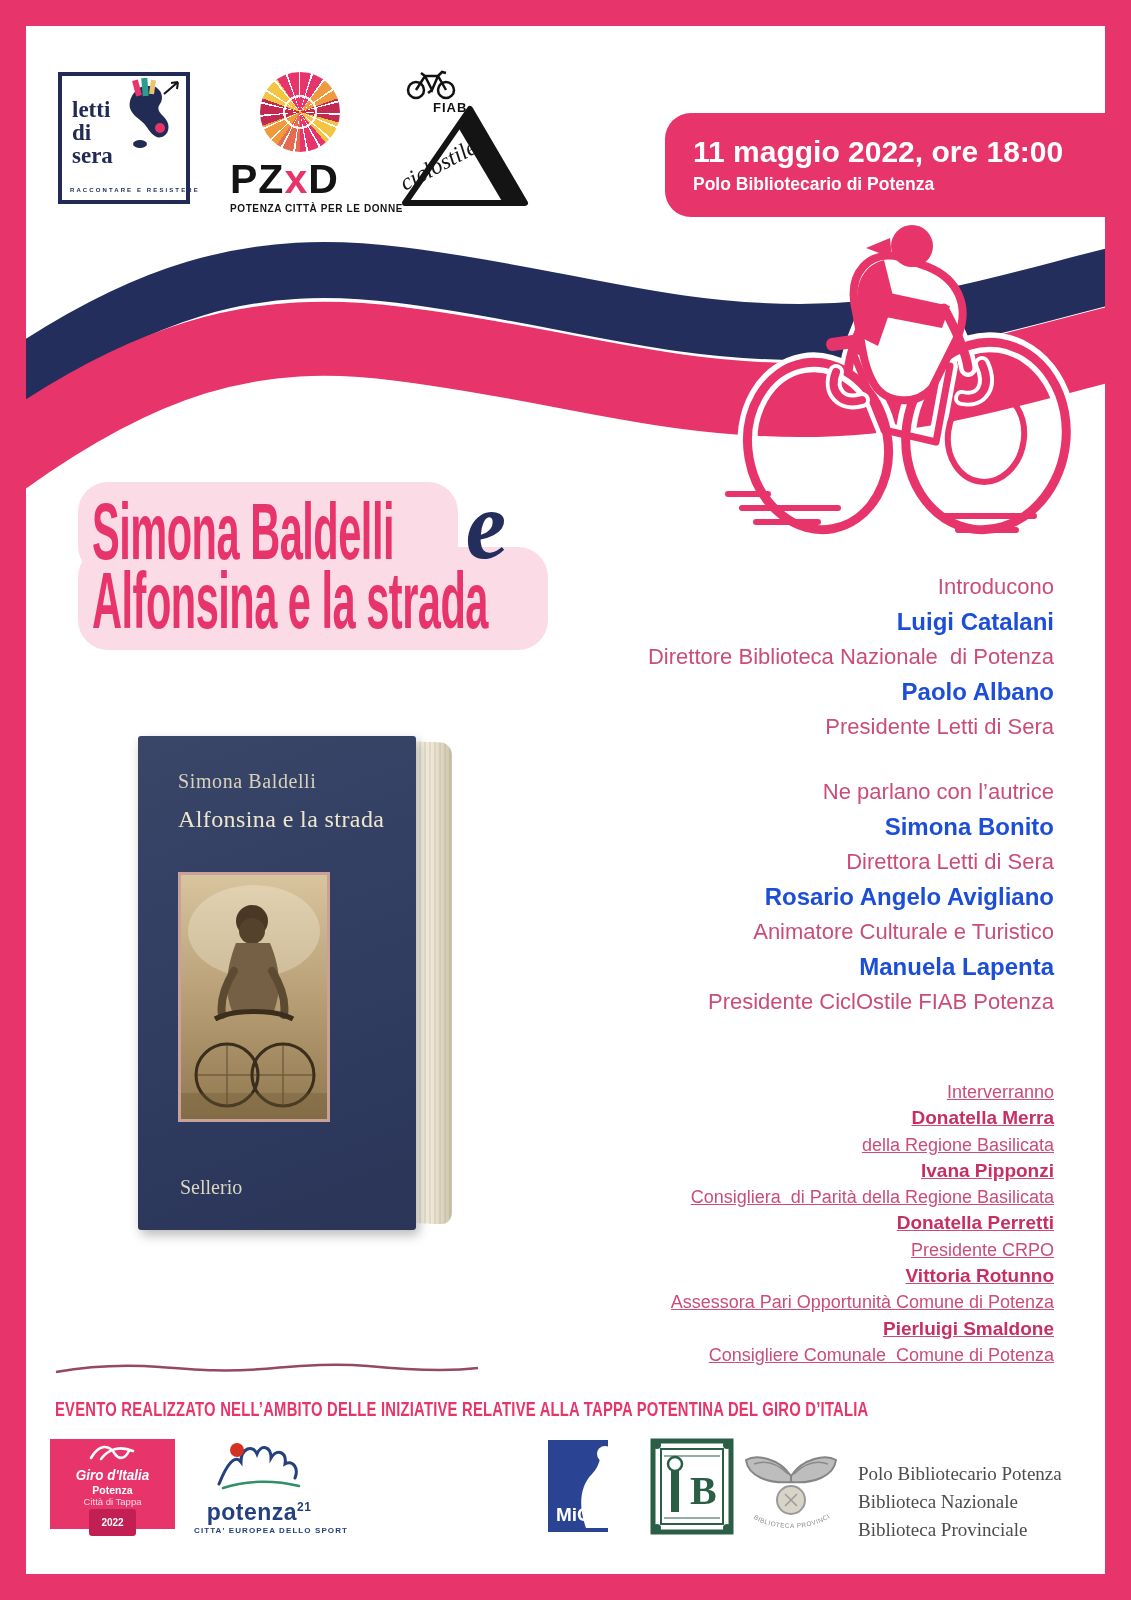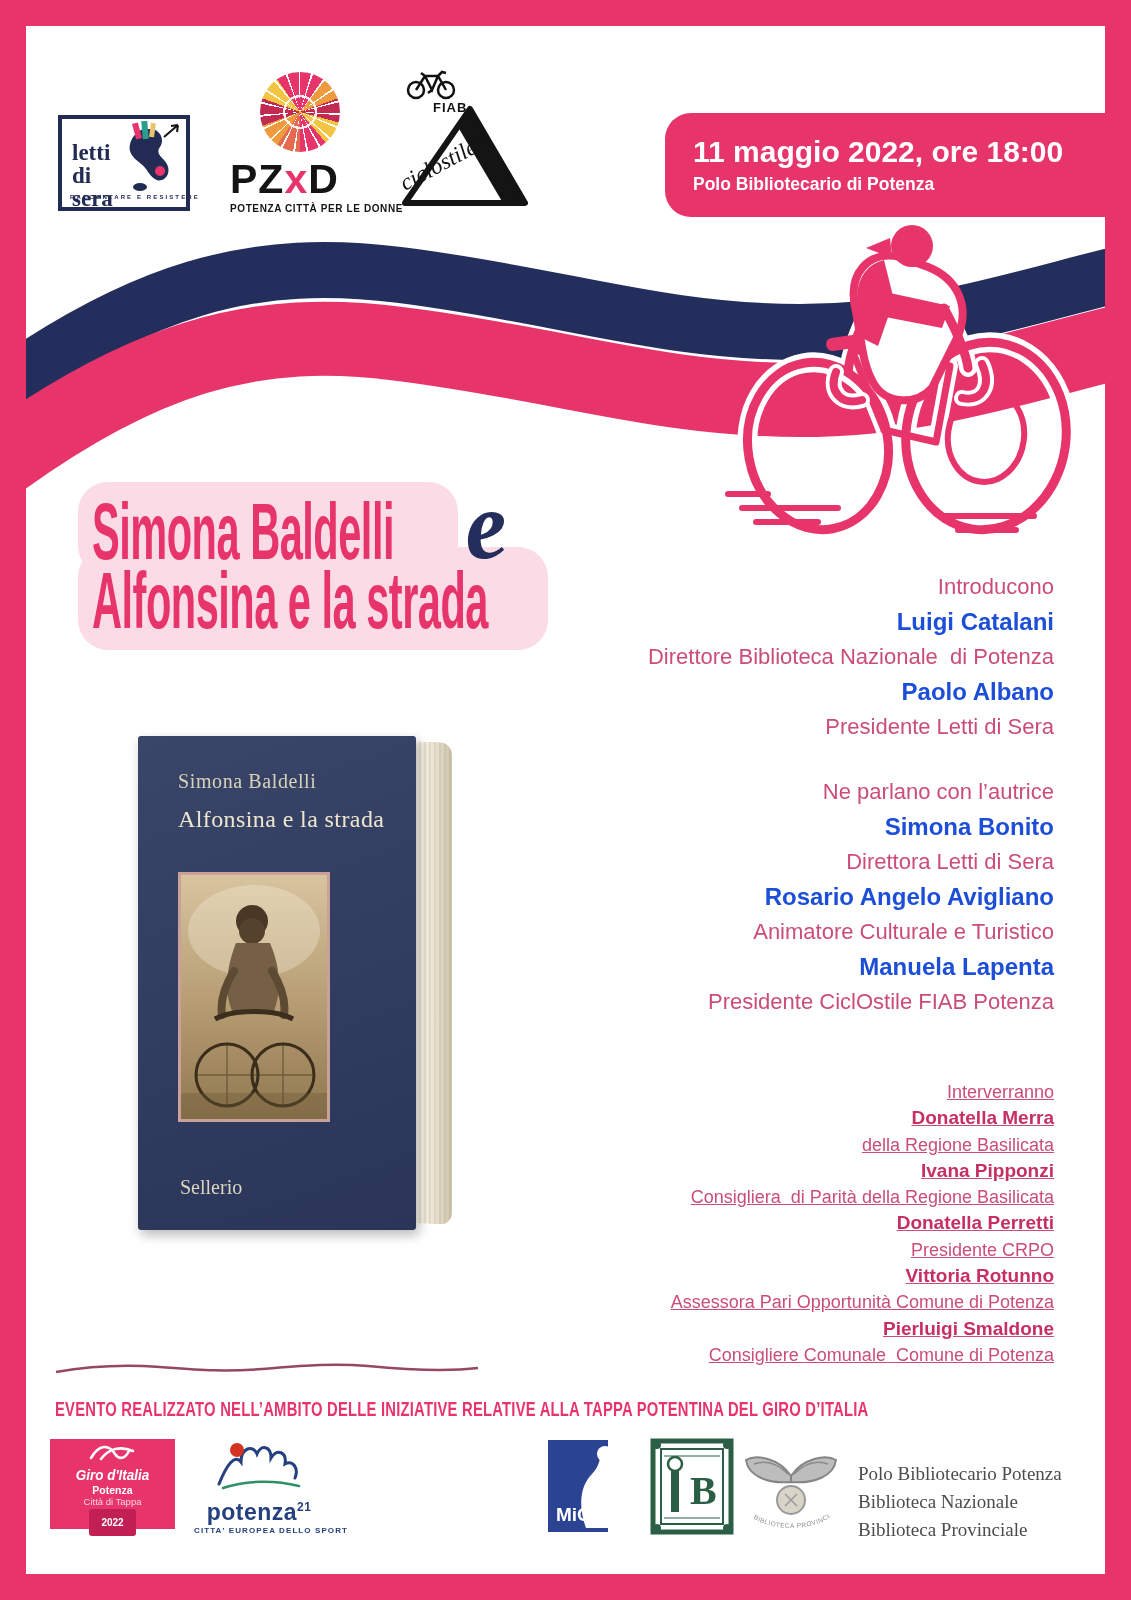--- a/index.html
+++ b/index.html
@@ -3,22 +3,22 @@
 <meta charset="utf-8">
 <style>
   html,body{margin:0;padding:0;background:#ffffff;}
   .poster{position:relative;width:1131px;height:1600px;background:#e7356c;
           font-family:"Liberation Sans",sans-serif;overflow:hidden;}
   .inner{position:absolute;left:26px;top:26px;width:1079px;height:1548px;
          background:#ffffff;overflow:hidden;}
   .art{position:absolute;left:-26px;top:-26px;width:1131px;height:1600px;pointer-events:none;}
 
   
-  .lds{position:absolute;left:32px;top:46px;width:132px;height:96px;
-       border:4px solid #222b54;box-sizing:border-box;background:#fff;margin-top:43px;}
+  .lds{position:absolute;left:32px;top:46px;width:132px;height:132px;
+       border:4px solid #222b54;box-sizing:border-box;background:#fff;}
   .lds-words{position:absolute;left:10px;top:22px;font-family:"Liberation Serif",serif;
        font-weight:700;color:#222b54;font-size:23px;line-height:23px;}
   .lds-tag{position:absolute;left:8px;bottom:7px;font-size:6px;letter-spacing:2.1px;
        color:#222b54;white-space:nowrap;font-weight:700;}
   .lds-map{position:absolute;right:2px;top:2px;}
 
   .pzxd{position:absolute;left:204px;top:44px;width:140px;text-align:left;}
   .pz-circle{width:80px;height:80px;margin:2px auto 0;border-radius:50%;
     background:
       radial-gradient(circle at 50% 50%, rgba(255,255,255,0) 0 26%, rgba(255,255,255,.9) 26% 30%, rgba(255,255,255,0) 30%),

